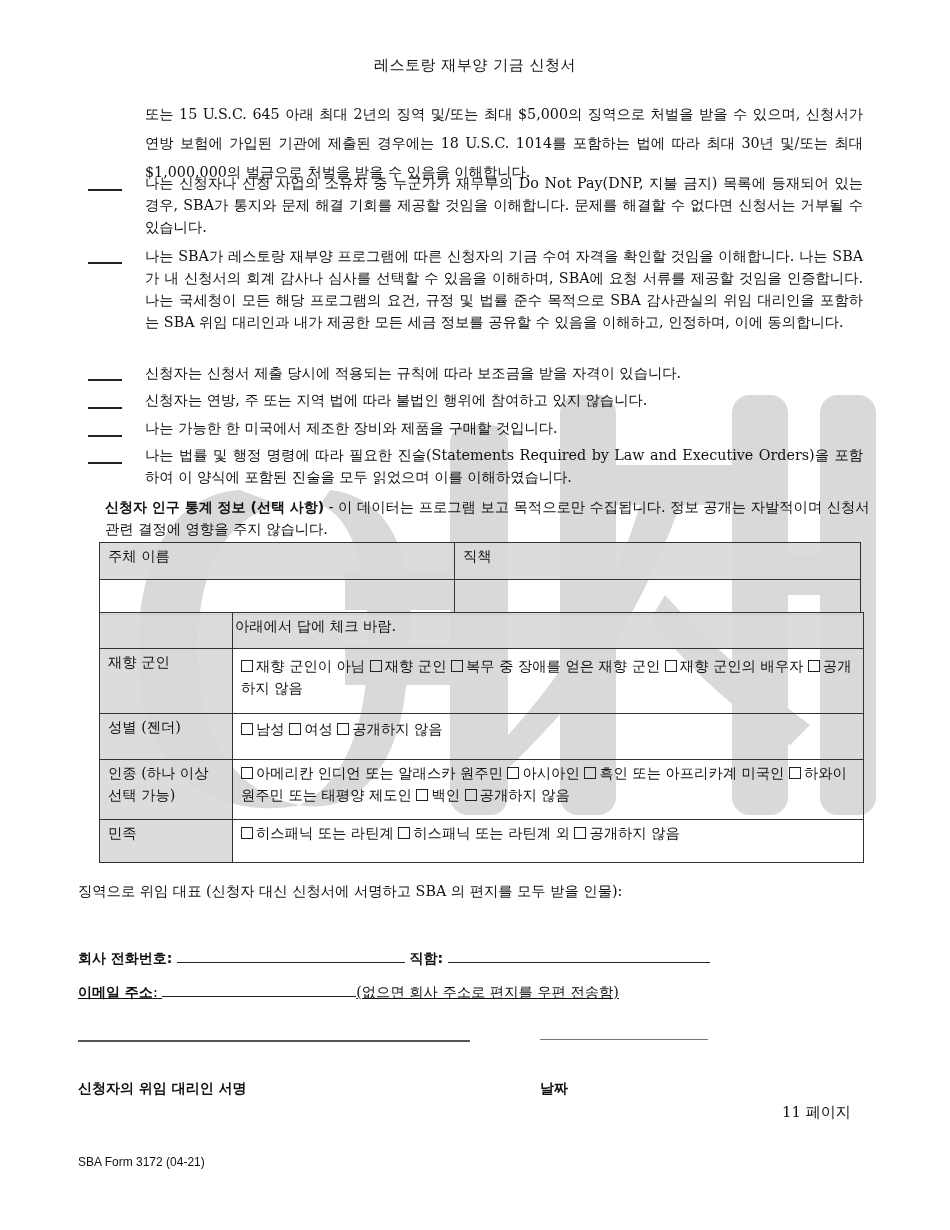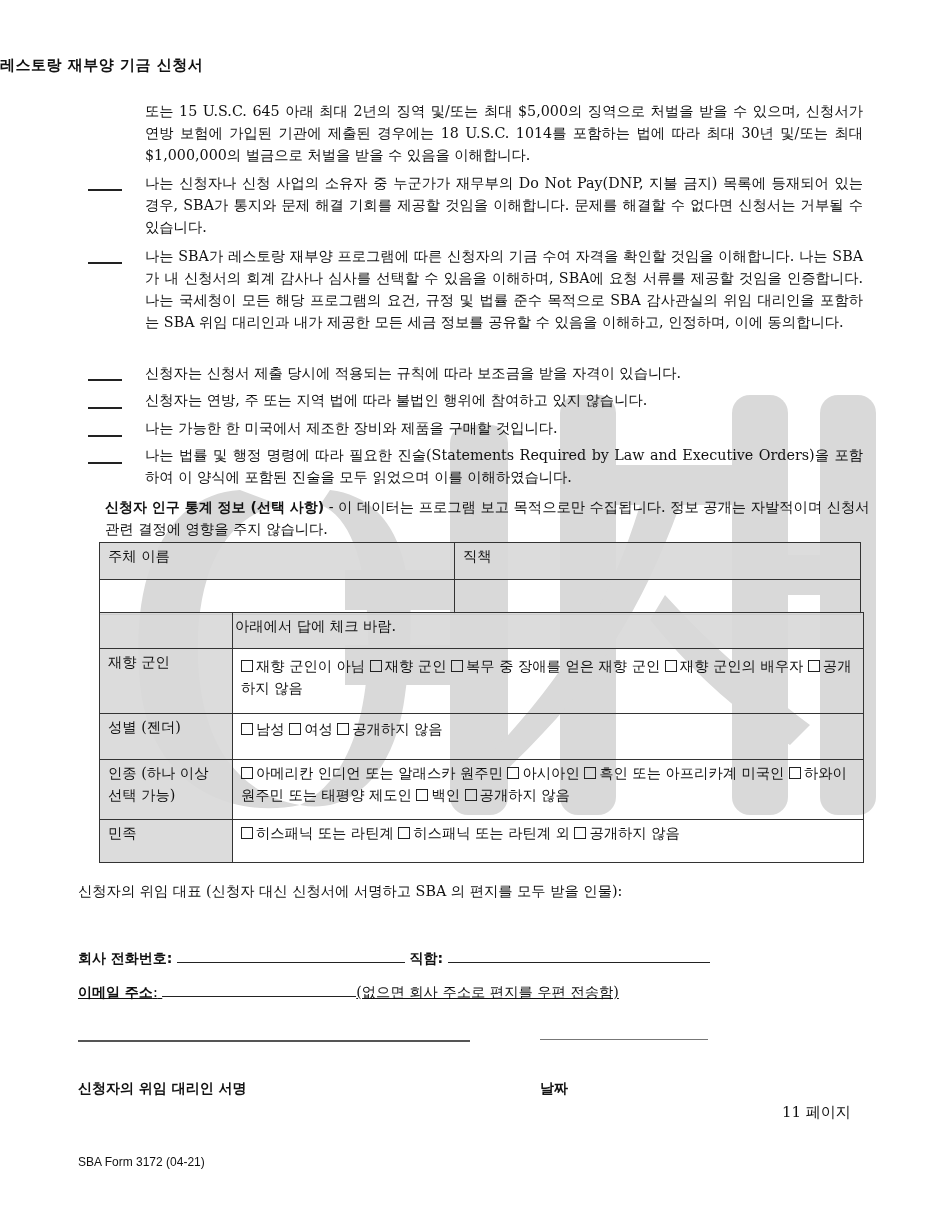--- a/index.html
+++ b/index.html
@@ -1,24 +1,24 @@
 <!DOCTYPE html>
 <html><head>
 <meta charset="utf-8">
 <style>
   html, body { margin:0; padding:0; background:#ffffff; }
   body { width:950px; height:1230px; position:relative; overflow:hidden;
          font-family:"DejaVu Serif", "Liberation Serif", serif; color:#111; }
   .watermark { position:absolute; left:120px; top:395px; width:760px; height:420px;
                z-index:0; pointer-events:none; }
   .page { position:absolute; left:0; top:0; width:950px; height:1230px; z-index:1; }
-  .title { position:absolute; left:0; width:950px; top:56px; 
-           font-family:"DejaVu Sans", "Liberation Sans", sans-serif; font-weight:bold;
+  .title { position:absolute; left:0; width:950px; top:56px; text-align:center;
+           font-family:"DejaVu Sans", "Liberation Sans", sans-serif; font-weight:normal;
            font-size:15px; letter-spacing:0.5px; }
-  .para { position:absolute; left:145px; width:718px; font-size:14.3px; line-height:22px;
+  .para { position:absolute; left:145px; width:718px; font-size:14.3px; line-height:29px;
           text-align:justify; }
   .blank { position:absolute; left:88px; width:34px; height:0; border-top:2px solid #222; }
   .item { position:absolute; left:145px; width:718px; font-size:14.3px; line-height:22px;
           text-align:justify; }
   .demo-head { position:absolute; left:105px; width:770px; top:496px; font-size:14.3px; line-height:22px; }
   .demo-head b { font-family:"DejaVu Sans", "Liberation Sans", sans-serif; font-size:14px; }
   table { border-collapse:collapse; position:absolute; }
   td { border:1px solid #333; vertical-align:top; font-size:14.3px; line-height:22px;
        padding:2px 8px 0 8px; background:transparent; }
   .gray { background:rgba(217,217,217,0.92); }
@@ -139,21 +139,21 @@
       <td class="gray" style="height:40px;">민족</td>
       <td style="height:40px;">
         <span class="chk"></span><span>히스패닉 또는 라틴계</span>
         <span class="chk"></span><span>히스패닉 또는 라틴계 외</span>
         <span class="chk"></span><span>공개하지 않음</span>
       </td>
     </tr>
   </tbody>
     </table>
 
-  <div class="rep" style="top:880px;">신청자의 위임 대표 (신청자 대신 신청서에 서명하고 SBA 의 편지를 모두 받을 인물):</div>
+  <div class="rep" style="top:880px;">징역으로 위임 대표 (신청자 대신 신청서에 서명하고 SBA 의 편지를 모두 받을 인물):</div>
 
 
   <div class="rep" style="top:947px;">
     <b>회사 전화번호:</b>
     <span class="line" style="width:228px;"></span>
     <b>직함:</b>
     <span class="line" style="width:262px;"></span>
   </div>
 
   <div class="rep" style="top:981px;text-decoration:underline;">

